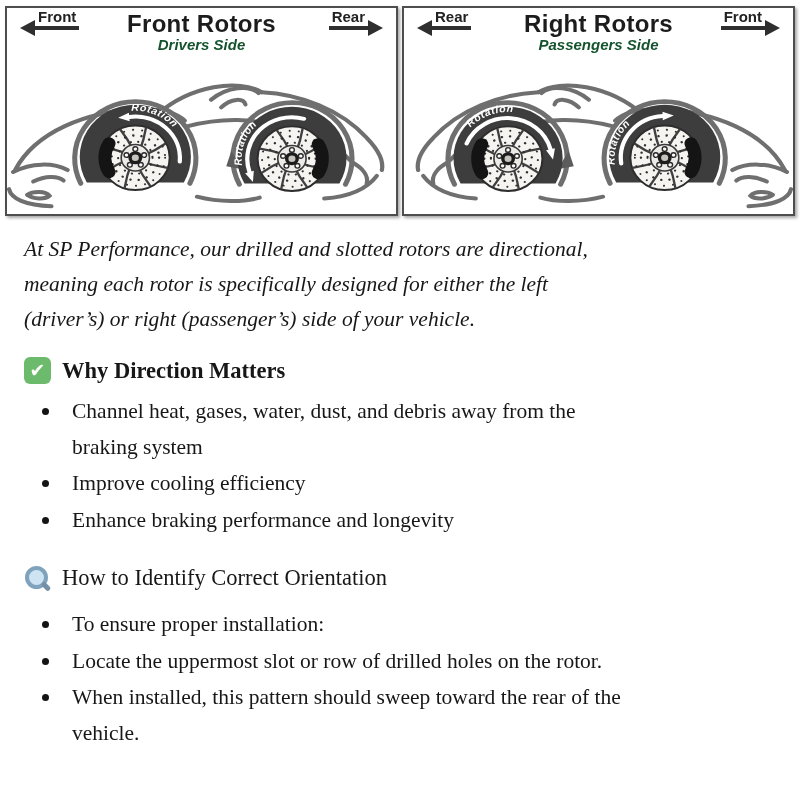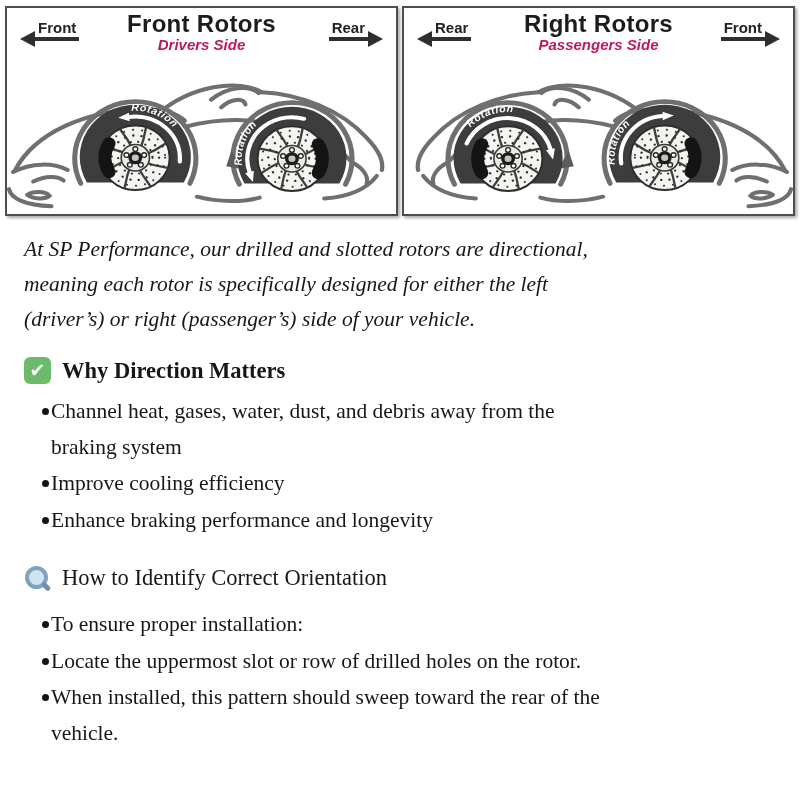--- a/index.html
+++ b/index.html
@@ -5,42 +5,42 @@
   html,body{margin:0;padding:0;background:#fff;}
   body{width:800px;height:800px;overflow:hidden;font-family:"Liberation Serif",serif;color:#171717;}
   .page{width:800px;height:800px;position:relative;}
 
   
   .diagram{display:flex;gap:4px;margin:6px 5px 0 5px;height:210px;}
   .panel{flex:1;border:2px solid #4e4e4e;background:#fff;box-shadow:2px 2px 3px rgba(0,0,0,.35);overflow:hidden;}
   .phead{position:relative;height:50px;}
   .ptitle{text-align:center;padding-top:3px;}
   .ptitle h2{margin:0;font:800 24px/26px "Liberation Sans",sans-serif;color:#1c1c1c;letter-spacing:.3px;}
-  .ptitle .sub{font:700 italic 15px/16px "Liberation Sans",sans-serif;color:#be185d;}
-  .dir{position:absolute;top:11px;display:inline-flex;align-items:center;}
+  .ptitle .sub{font:700 italic 15px/16px "Liberation Sans",sans-serif;color:#14532d;}
+  .dir{position:absolute;top:0;display:inline-flex;align-items:center;}
   .dir b{font:700 15px/17px "Liberation Sans",sans-serif;color:#222;border-bottom:4px solid #2f2f2f;padding:0 3px 1px;}
   .dir.l{left:13px;} .dir.r{right:13px;}
   .tri{width:0;height:0;border-style:solid;display:inline-block;transform:translateY(9px);}
   .tri.tl{border-width:8px 15px 8px 0;border-color:transparent #2f2f2f transparent transparent;}
   .tri.tr{border-width:8px 0 8px 15px;border-color:transparent transparent transparent #2f2f2f;}
   svg.car{display:block;width:100%;height:152px;}
   .body-lines{stroke:#6f6f6f;stroke-width:4.2;fill:none;stroke-linecap:round;}
   .arch{fill:#3d3d3d;}
   .caliper{stroke:#141414;stroke-width:13;fill:none;stroke-linecap:round;}
   .rotarrow{stroke:#fff;stroke-width:4.2;fill:none;stroke-linecap:round;}
   .rothead{fill:#fff;}
   .rottext{fill:#fff;font:700 italic 10.5px "Liberation Sans",sans-serif;letter-spacing:.6px;}
 
   
   .intro{margin:16px 0 0 24px;font-size:21.5px;line-height:35px;font-style:italic;}
   .sec{display:flex;align-items:center;gap:11px;margin:20px 0 0 24px;font-size:22.5px;font-weight:700;}
   .sec.how{font-weight:400;margin-top:26px;}
   .lead{margin:20px 0 0 24px;font-size:21.5px;line-height:35px;}
   ul.blist{list-style:none;margin:10px 0 0 42px;padding:0;font-size:21.5px;line-height:35.5px;}
-  ul.blist li{display:flex;gap:2px;margin:0 0 1px 0;}
+  ul.blist li{display:flex;gap:23px;margin:0 0 1px 0;}
   .dot{flex:0 0 7px;width:7px;height:7px;border-radius:50%;background:#141414;margin-top:14px;}
   .bline{display:block;}
 
   
   .check{width:27px;height:27px;border-radius:6px;background:#6cba6b;display:inline-flex;align-items:center;justify-content:center;
          color:#fff;font:700 19px/19px "DejaVu Sans",sans-serif;flex:0 0 27px;}
   
   .mag{position:relative;width:27px;height:27px;display:inline-block;flex:0 0 27px;}
   .lens{position:absolute;left:1px;top:2px;width:15px;height:15px;border:4px solid #7fa3bd;border-radius:50%;background:#cfe4f2;}
   .handle{position:absolute;width:10px;height:5px;background:#7490a6;left:17px;top:20px;transform:rotate(45deg);border-radius:2.5px;}

